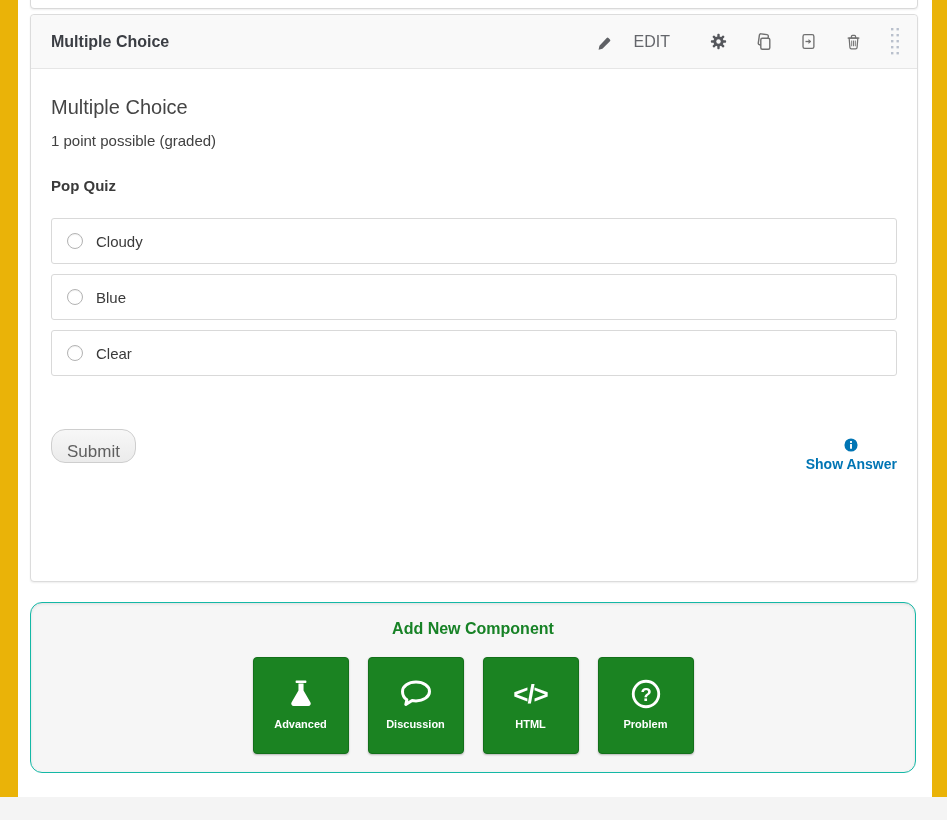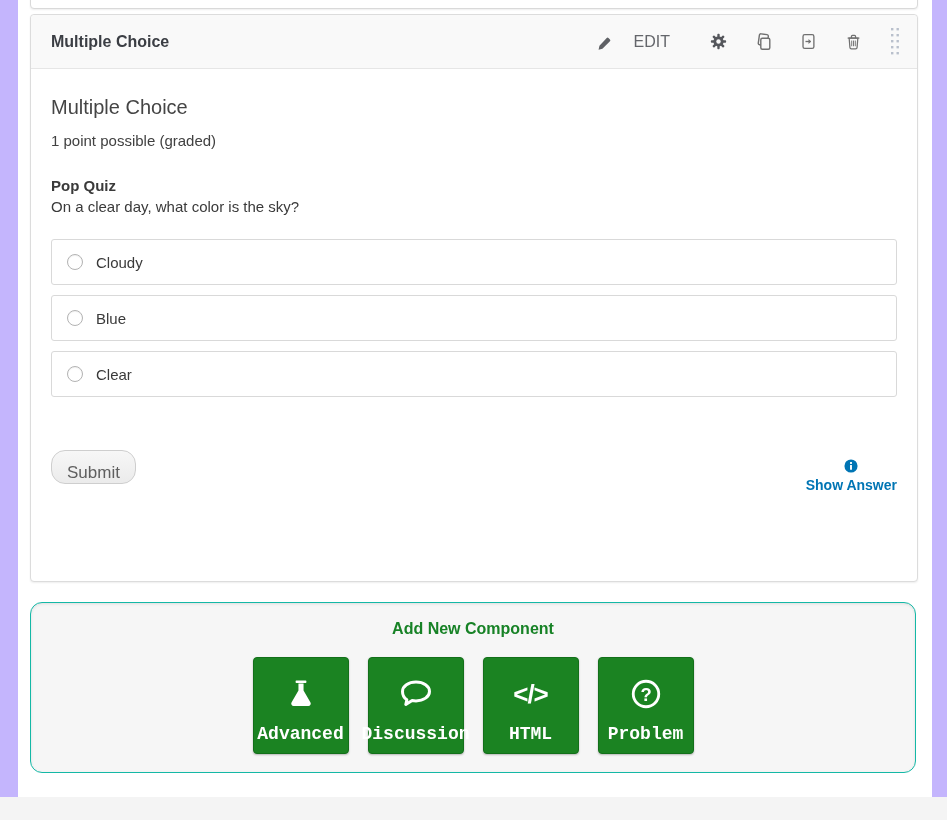--- a/index.html
+++ b/index.html
@@ -1,17 +1,17 @@
 <!DOCTYPE html>
 <html><head>
 <meta charset="utf-8">
 <style>
   html,body{margin:0;padding:0;}
   body{font-family:"Liberation Sans","DejaVu Sans",sans-serif;background:#e9e9e9;}
-  .screen{position:relative;width:947px;height:820px;background:#c4b5fd;overflow:hidden;margin:0 auto;}
+  .screen{position:relative;width:947px;height:820px;background:#eab308;overflow:hidden;margin:0 auto;}
   .content-sheet{position:absolute;left:18px;top:0;width:914px;height:797px;background:#ffffff;}
 
   
   .prev-card{position:absolute;left:30px;top:-26px;width:886px;height:33px;background:#fff;
     border:1px solid #d9d9d9;border-radius:4px;box-shadow:0 1px 2px rgba(0,0,0,0.07);}
 
   
   .component-card{position:absolute;left:30px;top:14px;width:886px;height:566px;background:#fff;
     border:1px solid #dcdcdc;border-radius:4px;box-shadow:0 1px 2px rgba(0,0,0,0.07);}
   .card-header{height:54px;display:flex;align-items:center;padding:0 15px 0 20px;background:#f9f9f9;
@@ -43,21 +43,21 @@
 
   
   .add-panel{position:absolute;left:30px;top:602px;width:886px;height:171px;background:#f6f6f6;
     border:1px solid #14b8a6;border-radius:12px;box-shadow:inset 0 1px 3px rgba(0,0,0,0.1);box-sizing:border-box;}
   .panel-title{text-align:center;font-size:16px;font-weight:bold;color:#178226;margin-top:17px;}
   .component-buttons{display:flex;justify-content:center;gap:19px;margin-top:19px;}
   .comp-btn{width:96px;height:97px;background:#1b8322;border:1px solid #13701a;border-radius:4px;
     box-shadow:0 1px 2px rgba(0,0,0,0.25);display:flex;flex-direction:column;align-items:center;
     color:#fff;cursor:pointer;box-sizing:border-box;}
   .comp-icon{height:42px;margin-top:15px;display:flex;align-items:center;justify-content:center;}
-  .comp-label{margin-top:auto;margin-bottom:9px;font-size:18px;font-weight:bold;color:#fff;font-family:Liberation Mono, monospace;}
+  .comp-label{margin-top:auto;margin-bottom:23px;font-size:11px;font-weight:bold;color:#fff;}
   .code-glyph{font-size:26px;font-weight:bold;color:#fff;letter-spacing:-1px;}
 
   .bottom-strip{position:absolute;left:0;top:797px;width:947px;height:23px;background:#f4f4f4;}
 </style>
 </head>
 <body>
 
 <div class="screen">
   <div class="content-sheet"></div>
 
@@ -134,21 +134,20 @@
             </svg>
           </span>
         </span>
       </div>
     </div>
 
     <div class="card-body">
       <h3 class="problem-title">Multiple Choice</h3>
       <div class="points-text">1 point possible (graded)</div>
       <div class="question-title">Pop Quiz</div>
-      <div class="question-text">On a clear day, what color is the sky?</div>
 
       <div class="choices">
         <div class="choice-row">
           <span class="radio"></span>
           <span class="choice-label">Cloudy</span>
         </div>
         <div class="choice-row">
           <span class="radio"></span>
           <span class="choice-label">Blue</span>
         </div>

